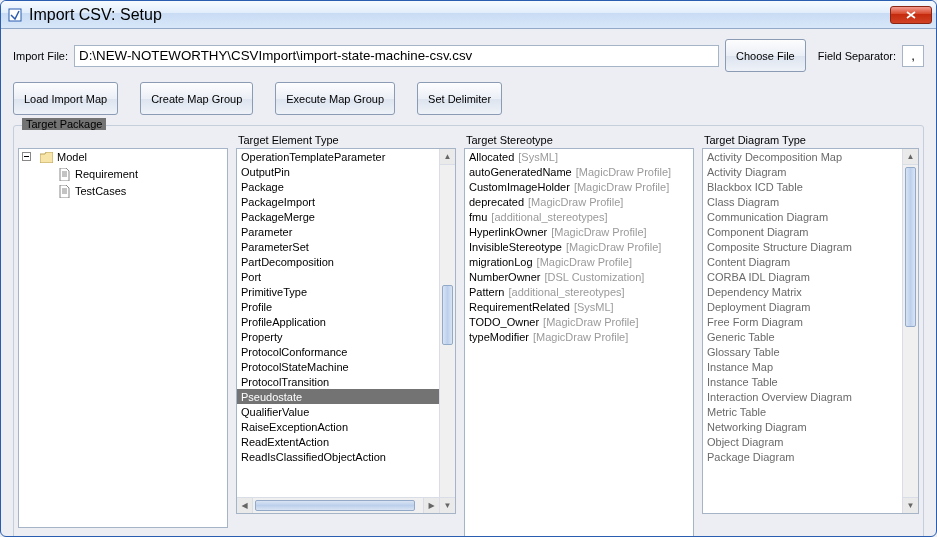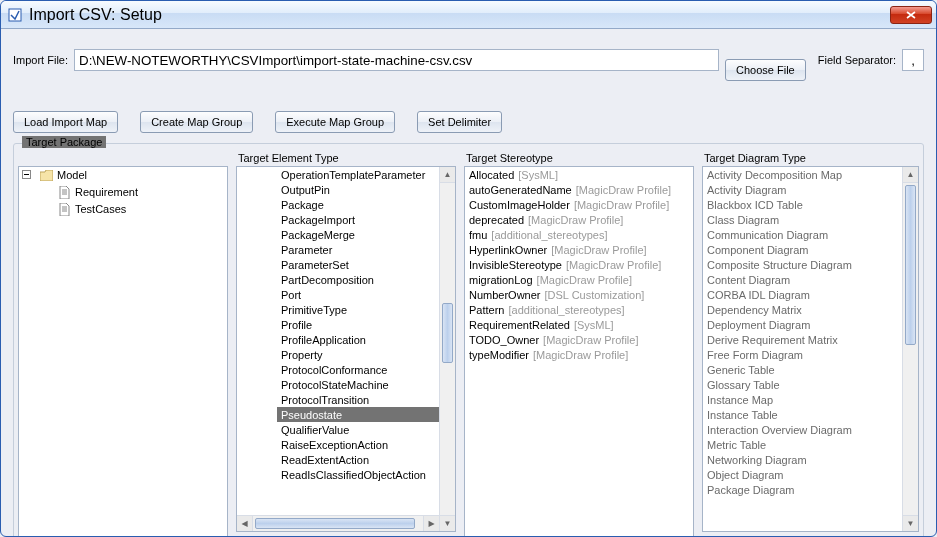--- a/index.html
+++ b/index.html
@@ -61,29 +61,28 @@
     background: #fff;
   }
   input[type=text].sep {
     width: 22px;
     height: 22px;
     border: 1px solid #a6b4c8;
     text-align: center;
     background: #fff;
   }
   button.btn {
-    height: 22px;
+    height: 33px;
     border: 1px solid #8a9bb3;
     border-radius: 3px;
     background: linear-gradient(to bottom, #fdfdfe 0%, #ebeff6 50%, #dde4ef 51%, #eef2f8 100%);
     padding: 0 10px;
     font-family: inherit;
     font-size: 11px;
     cursor: pointer;
-    margin-top: 20px;
   }
   button.btn:disabled, button.btn.disabled {
     color: #9b9b9b;
     cursor: default;
   }
   button.btn.focused {
     outline: 1px dotted #555;
     outline-offset: -4px;
     border-color: #4a78c4;
   }
@@ -182,21 +181,21 @@
     width:16px; display:flex;align-items:center;justify-content:center;
     font-size:8px;color:#666;background:#eaeaea;border-right:1px solid #d8dde6;
   }
   .hscroll .harrow.right{border-right:none;border-left:1px solid #d8dde6;}
   .hscroll .htrack{flex:1;position:relative;}
   .hscroll .hthumb{
     position:absolute; top:2px; bottom:2px; left:2px; width:160px;
     background: linear-gradient(to bottom,#d9e4f4,#bcd0ec,#d9e4f4);
     border:1px solid #93a9c8; border-radius:2px;
   }
-  .listbox.withhscroll .list-inner { bottom:16px;padding-left:40px; }
+  .listbox.withhscroll .list-inner { bottom:16px; }
   .footer {
     display:flex; gap:8px; margin-top:10px; padding-left: 2px;
   }
 </style>
 </head>
 <body>
 
 <div class="titlebar">
   <span class="app-icon">
     <svg width="14" height="14" viewBox="0 0 14 14">
@@ -352,21 +351,20 @@
               <div class="item" style="color: rgb(106, 106, 106);">Activity Diagram</div>
               <div class="item" style="color: rgb(106, 106, 106);">Blackbox ICD Table</div>
               <div class="item" style="color: rgb(106, 106, 106);">Class Diagram</div>
               <div class="item" style="color: rgb(106, 106, 106);">Communication Diagram</div>
               <div class="item" style="color: rgb(106, 106, 106);">Component Diagram</div>
               <div class="item" style="color: rgb(106, 106, 106);">Composite Structure Diagram</div>
               <div class="item" style="color: rgb(106, 106, 106);">Content Diagram</div>
               <div class="item" style="color: rgb(106, 106, 106);">CORBA IDL Diagram</div>
               <div class="item" style="color: rgb(106, 106, 106);">Dependency Matrix</div>
               <div class="item" style="color: rgb(106, 106, 106);">Deployment Diagram</div>
-              <div class="item" style="color: rgb(106, 106, 106);">Derive Requirement Matrix</div>
               <div class="item" style="color: rgb(106, 106, 106);">Free Form Diagram</div>
               <div class="item" style="color: rgb(106, 106, 106);">Generic Table</div>
               <div class="item" style="color: rgb(106, 106, 106);">Glossary Table</div>
               <div class="item" style="color: rgb(106, 106, 106);">Instance Map</div>
               <div class="item" style="color: rgb(106, 106, 106);">Instance Table</div>
               <div class="item" style="color: rgb(106, 106, 106);">Interaction Overview Diagram</div>
               <div class="item" style="color: rgb(106, 106, 106);">Metric Table</div>
               <div class="item" style="color: rgb(106, 106, 106);">Networking Diagram</div>
               <div class="item" style="color: rgb(106, 106, 106);">Object Diagram</div>
               <div class="item" style="color: rgb(106, 106, 106);">Package Diagram</div>

